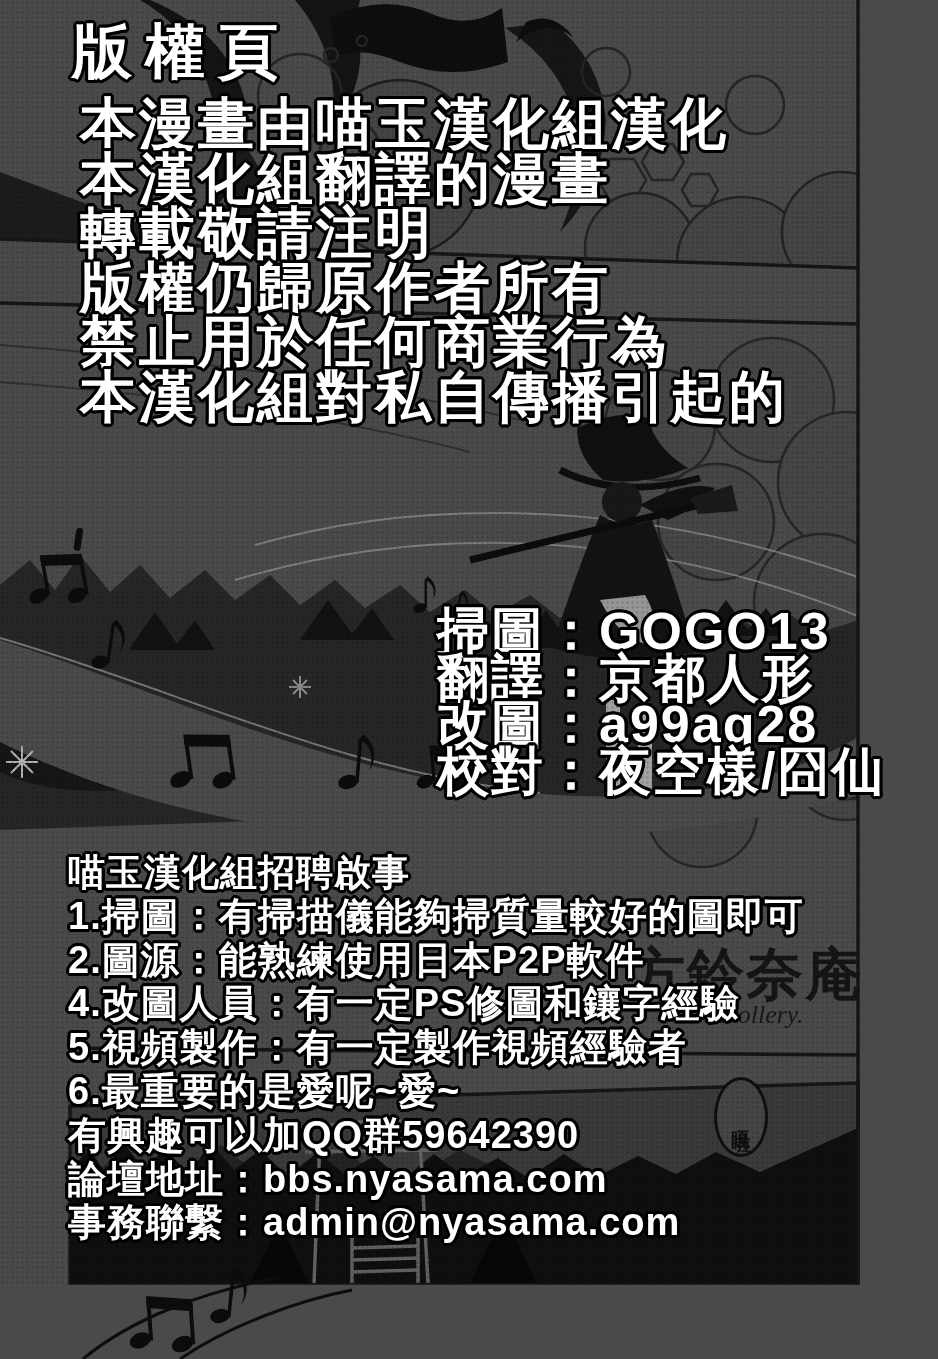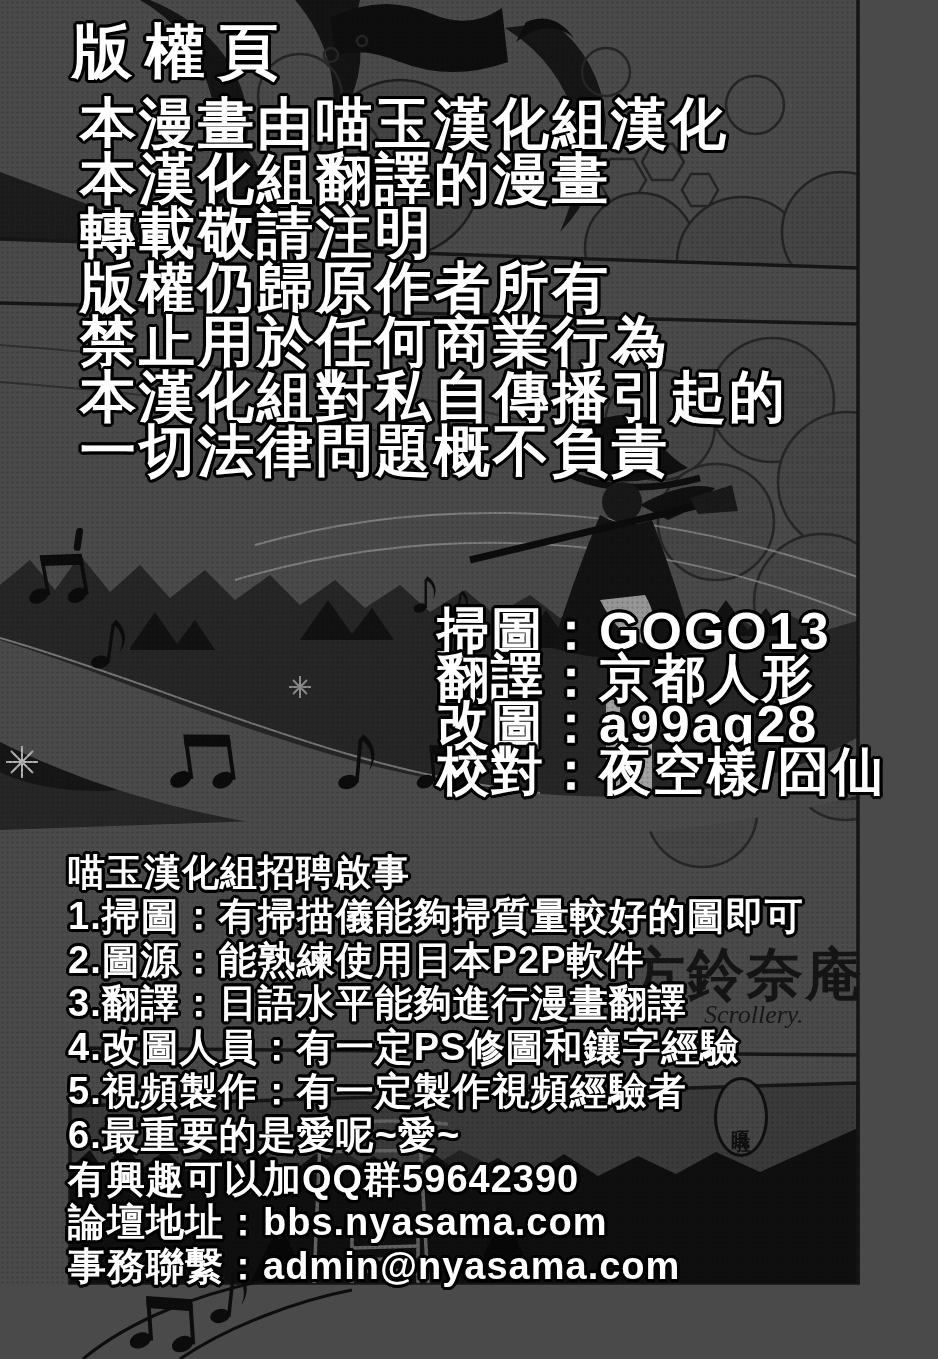--- a/index.html
+++ b/index.html
@@ -242,35 +242,33 @@
 
   <div id="page-title" class="otx">版權頁</div>
 
   <div id="notice-block" class="otx">
     <span class="line">本漫畫由喵玉漢化組漢化</span>
     <span class="line">本漢化組翻譯的漫畫</span>
     <span class="line">轉載敬請注明</span>
     <span class="line">版權仍歸原作者所有</span>
     <span class="line">禁止用於任何商業行為</span>
     <span class="line">本漢化組對私自傳播引起的</span>
-    <span class="line">一切法律問題概不負責</span>
   </div>
 
   <div id="credits-block" class="otx">
     <span class="line">掃圖：GOGO13</span>
     <span class="line">翻譯：京都人形</span>
     <span class="line">改圖：a99aq28</span>
     <span class="line">校對：夜空樣/囧仙</span>
   </div>
 
   <div id="recruit-block" class="otx">
     <span class="line heading">喵玉漢化組招聘啟事</span>
     <span class="line">1.掃圖：有掃描儀能夠掃質量較好的圖即可</span>
     <span class="line">2.圖源：能熟練使用日本P2P軟件</span>
-    <span class="line">3.翻譯：日語水平能夠進行漫畫翻譯</span>
     <span class="line">4.改圖人員：有一定PS修圖和鑲字經驗</span>
     <span class="line">5.視頻製作：有一定製作視頻經驗者</span>
     <span class="line">6.最重要的是愛呢~愛~</span>
     <span class="line">有興趣可以加QQ群59642390</span>
     <span class="line">論壇地址：bbs.nyasama.com</span>
     <span class="line">事務聯繫：admin@nyasama.com</span>
   </div>
 
 </div>
 

